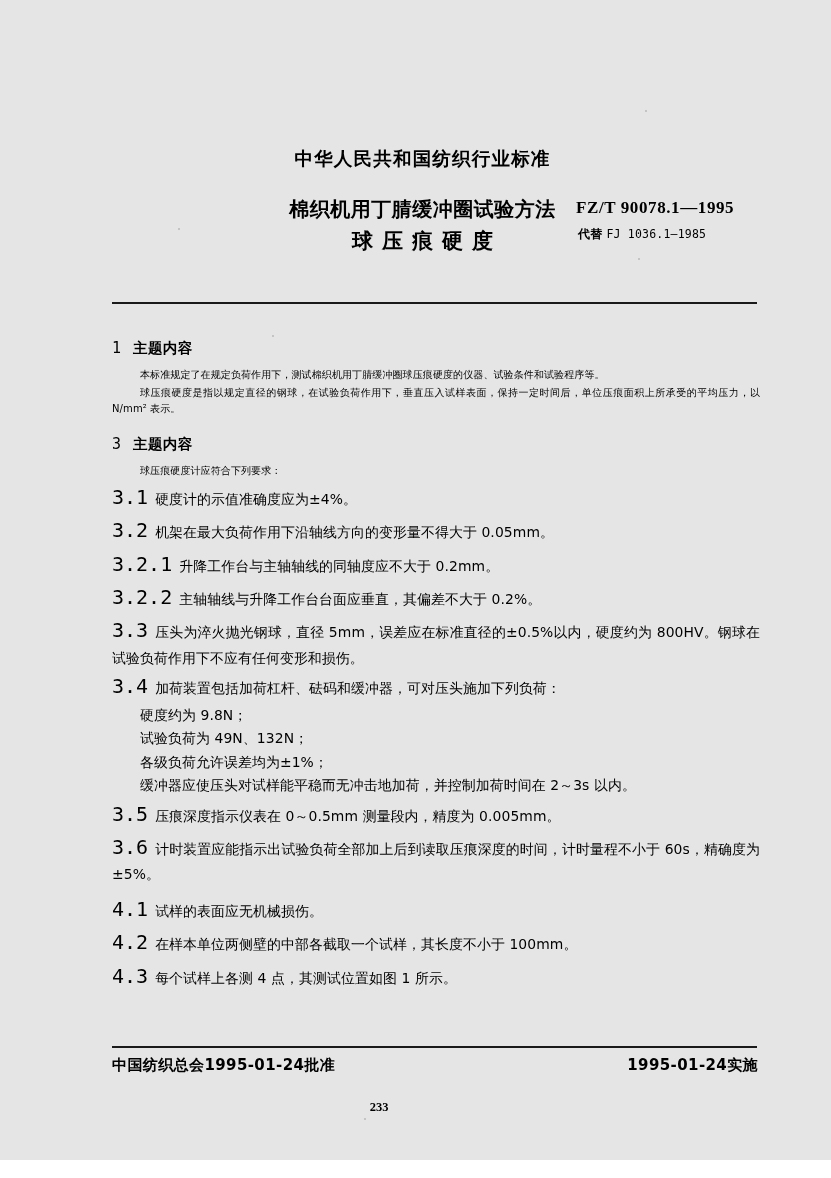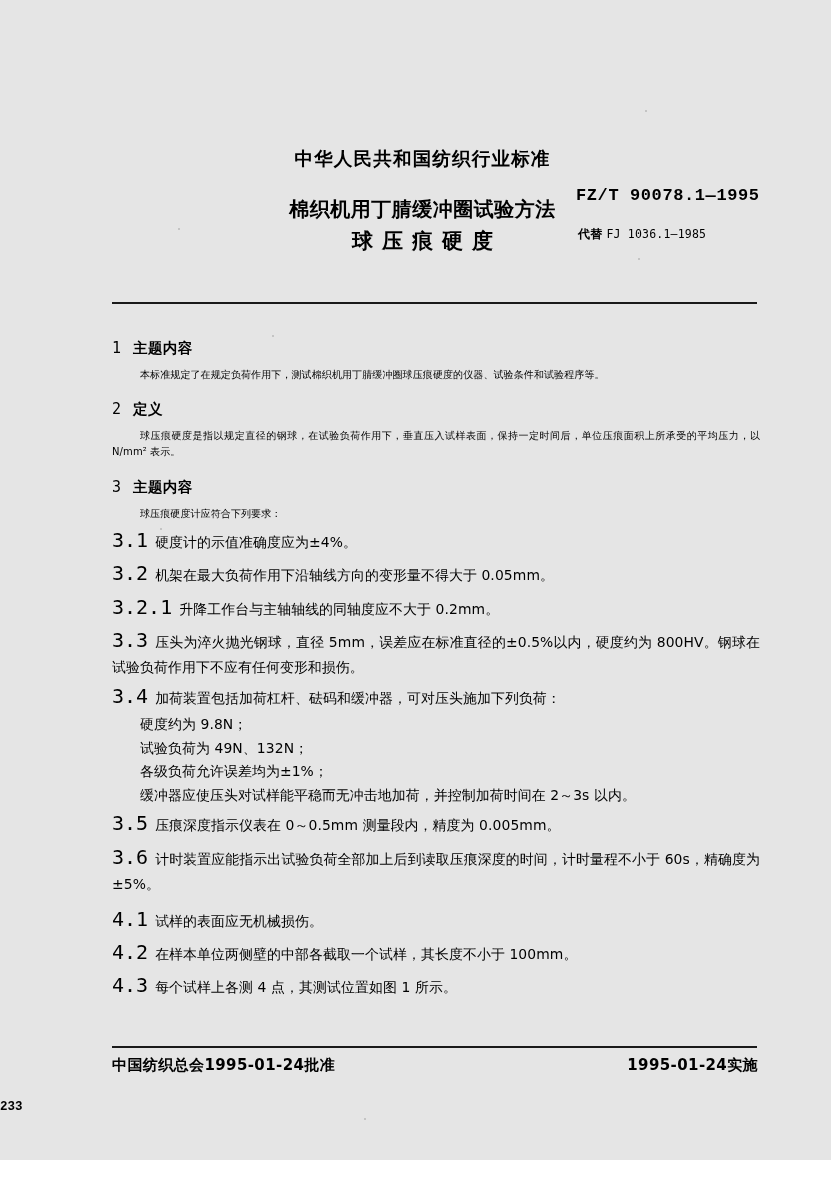--- a/index.html
+++ b/index.html
@@ -55,22 +55,22 @@
     font-size: 21px;
     letter-spacing: 9px;
     padding-left: 9px;
     margin-top: 6px;
     line-height: 1.3;
   }
 
   .std-code {
     position: absolute;
     left: 576px;
-    top: 38px;
-    font-family: Liberation Mono, monospace;
+    top: 50px;
+    font-family: Liberation Serif, serif;
     font-weight: bold;
     font-size: 17px;
     letter-spacing: 0.6px;
     white-space: nowrap;
   }
   .std-replaces {
     position: absolute;
     left: 578px;
     top: 78px;
     font-family: "DejaVu Sans", "Liberation Sans", sans-serif;
@@ -173,22 +173,22 @@
     font-family: "DejaVu Sans", "Liberation Sans", sans-serif;
     font-weight: bold;
     font-size: 15px;
     letter-spacing: 0.4px;
   }
   .page-num {
     position: absolute;
     left: 0;
     top: 1100px;
     width: 758px;
-    text-align: left;
-    font-family: Liberation Mono, monospace;
+    text-align: center;
+    font-family: Liberation Serif, serif;
     font-weight: bold;
     font-size: 12.5px;
   }
 
   .speck {
     position: absolute;
     background: #b9b9b9;
     width: 2px;
     height: 2px;
     border-radius: 50%;
@@ -226,36 +226,34 @@
 
   <div class="rule-top"></div>
 
   <div class="content">
 
     <div class="sec-head">
       <span class="num">1</span><span>主题内容</span>
     </div>
     <p class="para indent">本标准规定了在规定负荷作用下，测试棉织机用丁腈缓冲圈球压痕硬度的仪器、试验条件和试验程序等。</p>
 
-    <div class="sec-head">
-      <span class="num">2</span><span>定义</span>
-    </div>
     <p class="para indent">球压痕硬度是指以规定直径的钢球，在试验负荷作用下，垂直压入试样表面，保持一定时间后，单位压痕面积上所承受的平均压力，以 N/mm² 表示。</p>
 
     <div class="sec-head">
       <span class="num">3</span><span>主题内容</span>
     </div>
     <p class="para indent">球压痕硬度计应符合下列要求：</p>
 
     <p class="clause"><span class="cnum">3.1</span><span>硬度计的示值准确度应为±4%。</span></p>
 
     <p class="clause"><span class="cnum">3.2</span><span>机架在最大负荷作用下沿轴线方向的变形量不得大于 0.05mm。</span></p>
 
     <p class="clause"><span class="cnum">3.2.1</span><span>升降工作台与主轴轴线的同轴度应不大于 0.2mm。</span></p>
 
+    <p class="clause"><span class="cnum">3.2.2</span><span>主轴轴线与升降工作台台面应垂直，其偏差不大于 0.2%。</span></p>
 
     <p class="clause"><span class="cnum">3.3</span><span>压头为淬火抛光钢球，直径 5mm，误差应在标准直径的±0.5%以内，硬度约为 800HV。钢球在试验负荷作用下不应有任何变形和损伤。</span></p>
 
     <p class="clause"><span class="cnum">3.4</span><span>加荷装置包括加荷杠杆、砝码和缓冲器，可对压头施加下列负荷：</span></p>
 
     <p class="subitem">硬度约为 9.8N；</p>
     <p class="subitem">试验负荷为 49N、132N；</p>
     <p class="subitem">各级负荷允许误差均为±1%；</p>
     <p class="subitem">缓冲器应使压头对试样能平稳而无冲击地加荷，并控制加荷时间在 2～3s 以内。</p>
 

